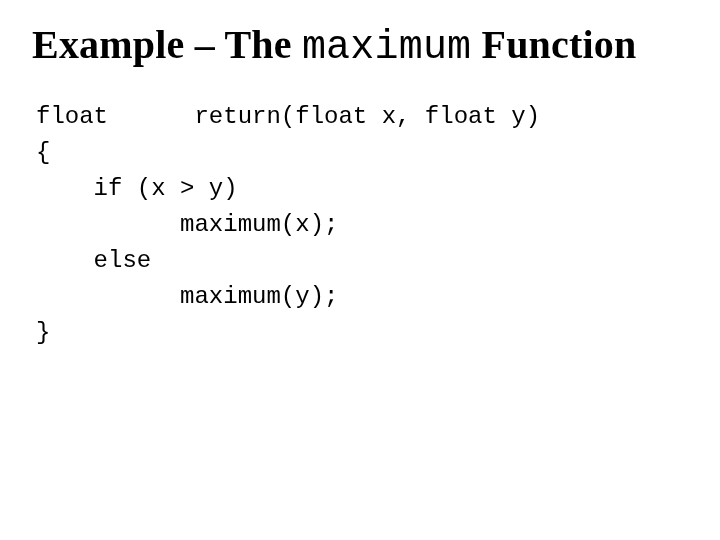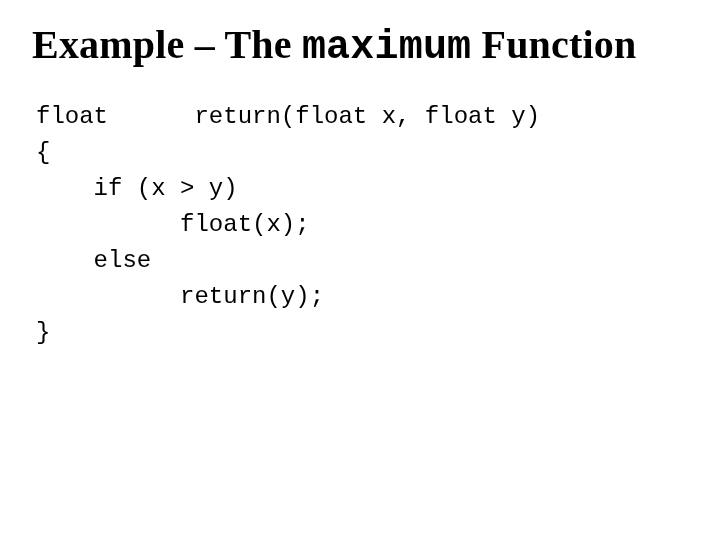--- a/index.html
+++ b/index.html
@@ -20,21 +20,21 @@
   }
   .title {
     font-size: 40px;
     line-height: 1.25;
     margin: 0 0 26px 4px;
     white-space: nowrap;
     letter-spacing: 0.2px;
   }
   .title .mono {
     font-family: "Courier New", Courier, monospace;
-    font-weight: bold;
+    font-weight: normal;
     font-size: 40px;
   }
   .code {
     font-family: "Courier New", Courier, monospace;
     font-size: 24px;
     line-height: 1.5;
     white-space: pre;
     margin-left: 8px;
   }
 </style>
@@ -43,18 +43,18 @@
 
 <div class="slide">
 
   <h1 class="title">
     <span>Example – The </span><span class="mono">maximum</span><span> Function</span>
   </h1>
 
   <div class="code"><span>float      return(float x, float y)</span>
 <span>{</span>
 <span>    if (x &gt; y)</span>
-<span>          float(x);</span>
+<span>          maximum(x);</span>
 <span>    else</span>
-<span>          return(y);</span>
+<span>          maximum(y);</span>
 <span>}</span></div>
 
 </div>
 
 </body></html>

